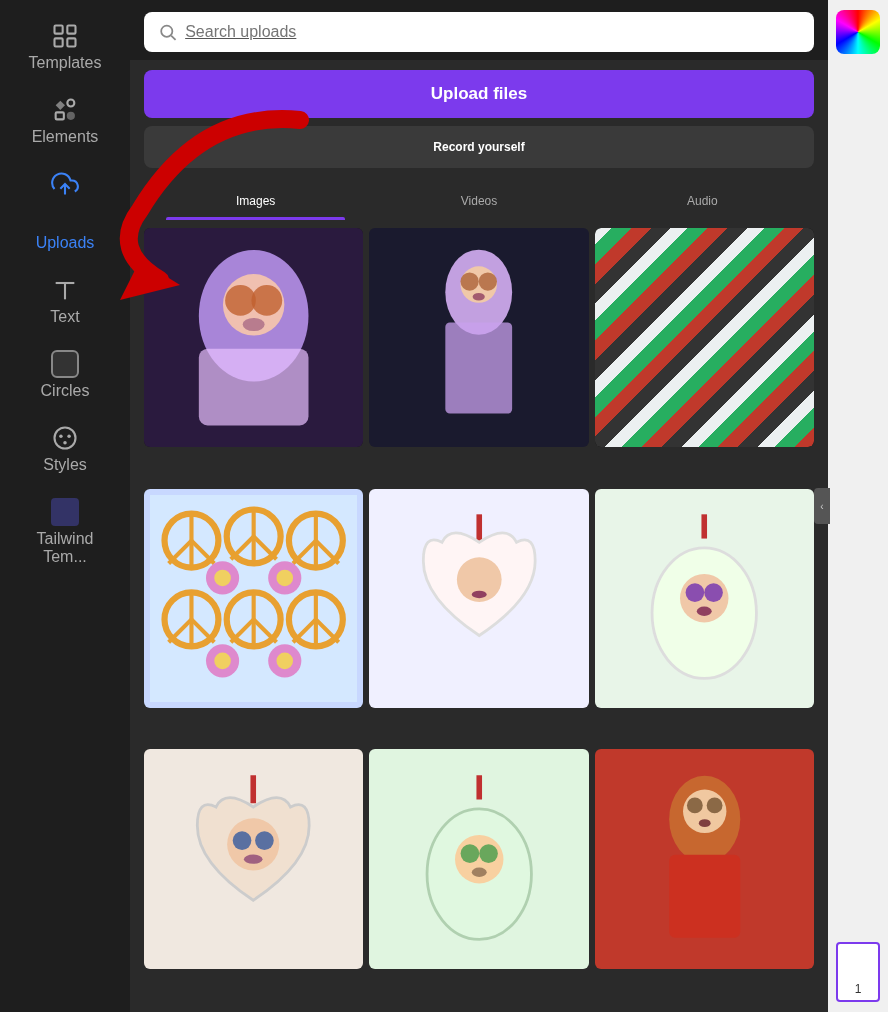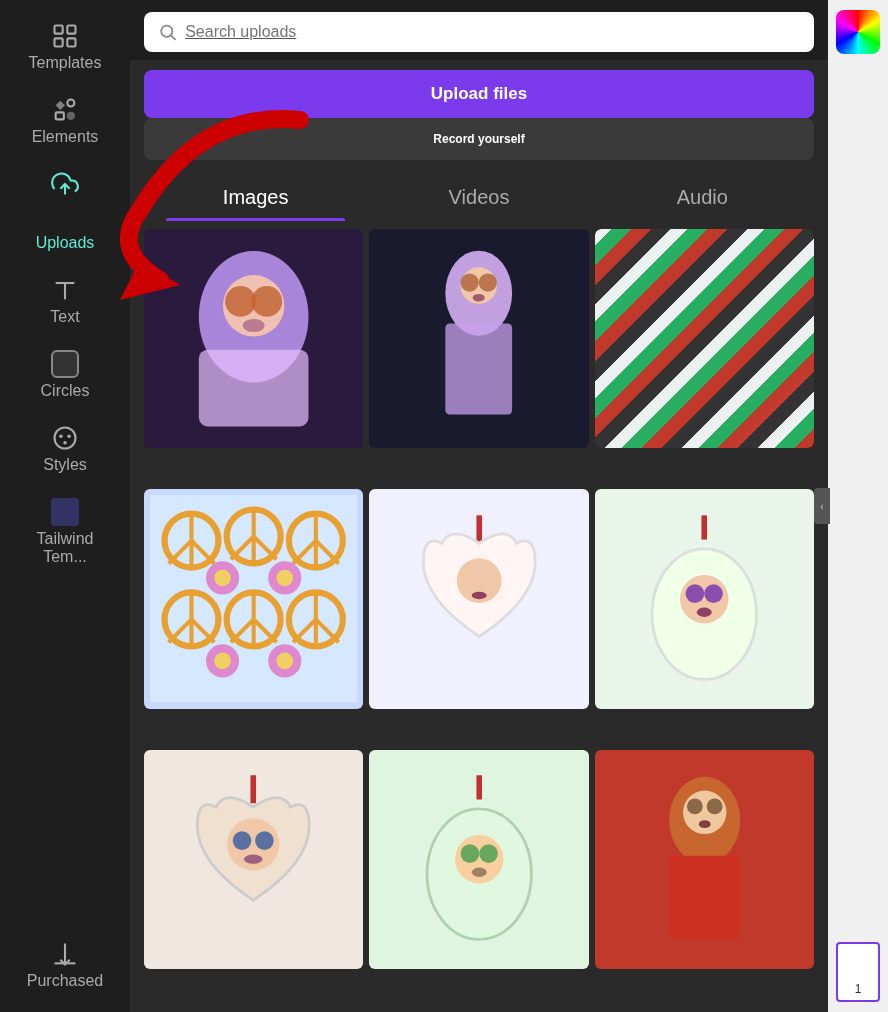--- a/index.html
+++ b/index.html
@@ -31,21 +31,21 @@
       flex-direction: column;
       align-items: center;
       gap: 4px;
       padding: 12px 10px;
       cursor: pointer;
       border-radius: 8px;
       width: 110px;
       color: #aaa;
       font-size: 12px;
     }
-    .sidebar-item.active { color: #5eead4; gap: 36px; }
+    .sidebar-item.active { color: #3b82f6; gap: 36px; }
 
     .sidebar-item svg {
       width: 28px;
       height: 28px;
     }
 
     .sidebar-item-label {
       font-size: 16px;
       text-align: center;
     }
@@ -85,20 +85,21 @@
       width: 100%;
       text-decoration: underline;
     }
 
     
     .buttons-area {
       background: #2a2a2a;
       padding: 10px 14px;
       display: flex;
       flex-direction: column;
+      gap: 8px;
     }
 
     .upload-btn {
       background: #7c3aed;
       color: #fff;
       border: none;
       border-radius: 8px;
       padding: 14px;
       font-size: 17px;
       font-weight: 600;
@@ -124,21 +125,21 @@
       background: #2a2a2a;
       padding: 6px 14px 0;
       gap: 0;
     }
 
     .tab {
       flex: 1;
       text-align: center;
       padding: 10px 6px 12px;
       color: #aaa;
-      font-size: 20px;
+      font-size: 12px;
       cursor: pointer;
       position: relative;
     }
 
     .tab.active {
       color: #fff;
     }
 
     .tab.active::after {
       content: '';
@@ -310,28 +311,20 @@
       <span class="sidebar-item-label">Styles</span>
     </div>
 
     <div class="sidebar-item">
       <div style="width:28px;height:28px;border-radius:4px;background:#336;"></div>
       <span class="sidebar-item-label">Tailwind Tem...</span>
     </div>
 
     <div class="sidebar-spacer"></div>
 
-    <div class="sidebar-item">
-      <svg viewBox="0 0 24 24" fill="none" stroke="currentColor" stroke-width="1.8">
-        <polyline points="8 17 12 21 16 17"></polyline>
-        <line x1="12" y1="3" x2="12" y2="21"></line>
-        <path d="M3 20 L21 20"></path>
-      </svg>
-      <span class="sidebar-item-label">Purchased</span>
-    </div>
 
   </div>
 
   <div class="main-panel">
 
     <div class="search-bar">
       <div class="search-input-wrapper">
         <svg width="20" height="20" viewBox="0 0 24 24" fill="none" stroke="#888" stroke-width="2.2">
           <circle cx="11" cy="11" r="7"></circle>
           <line x1="16.5" y1="16.5" x2="22" y2="22"></line>

